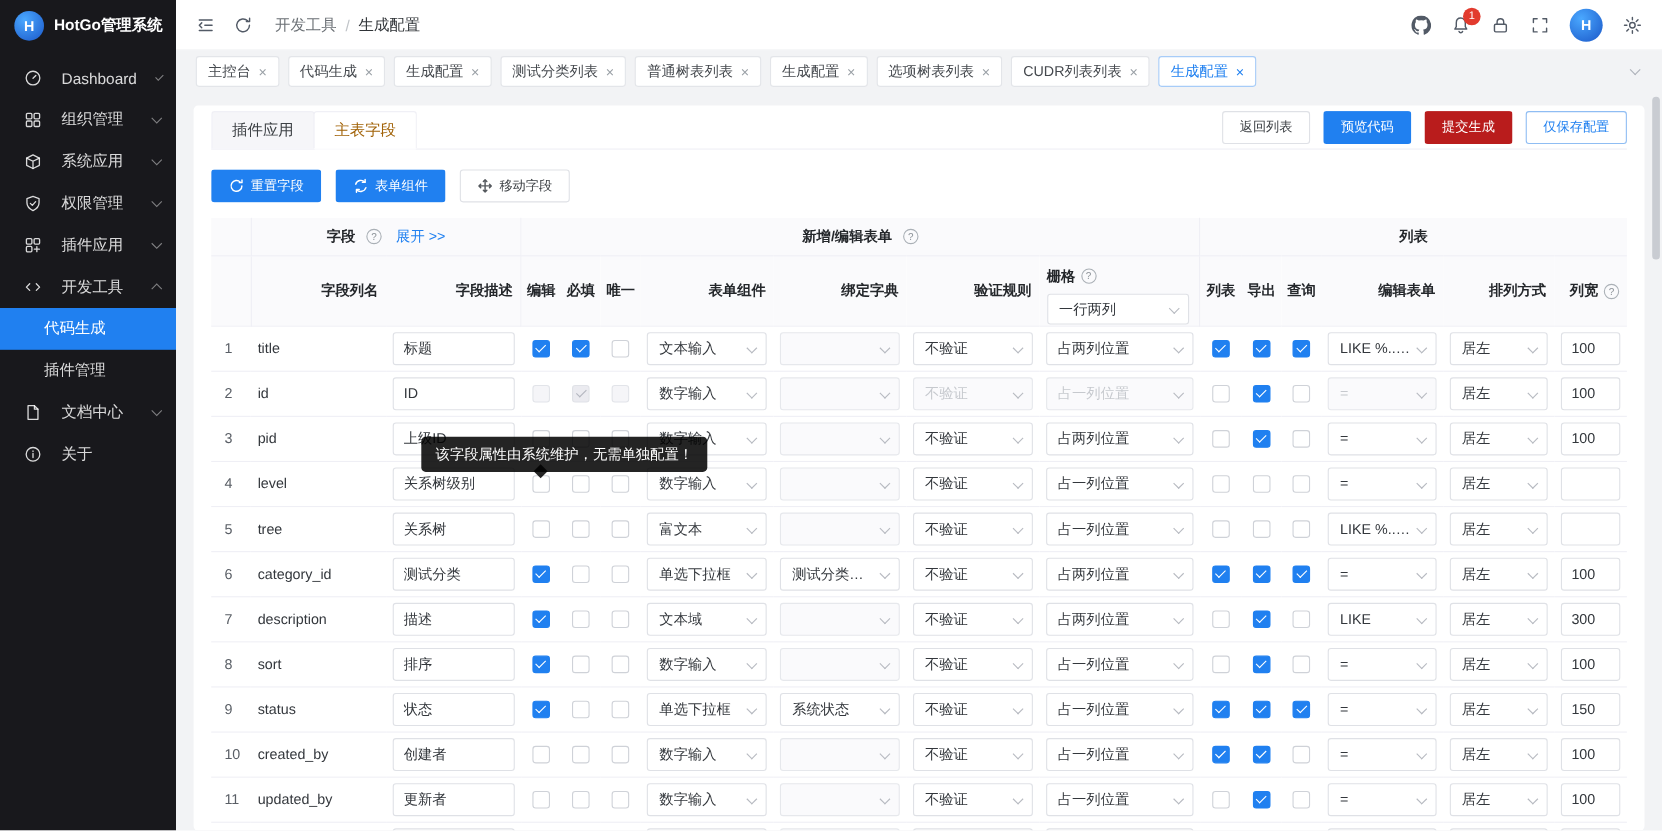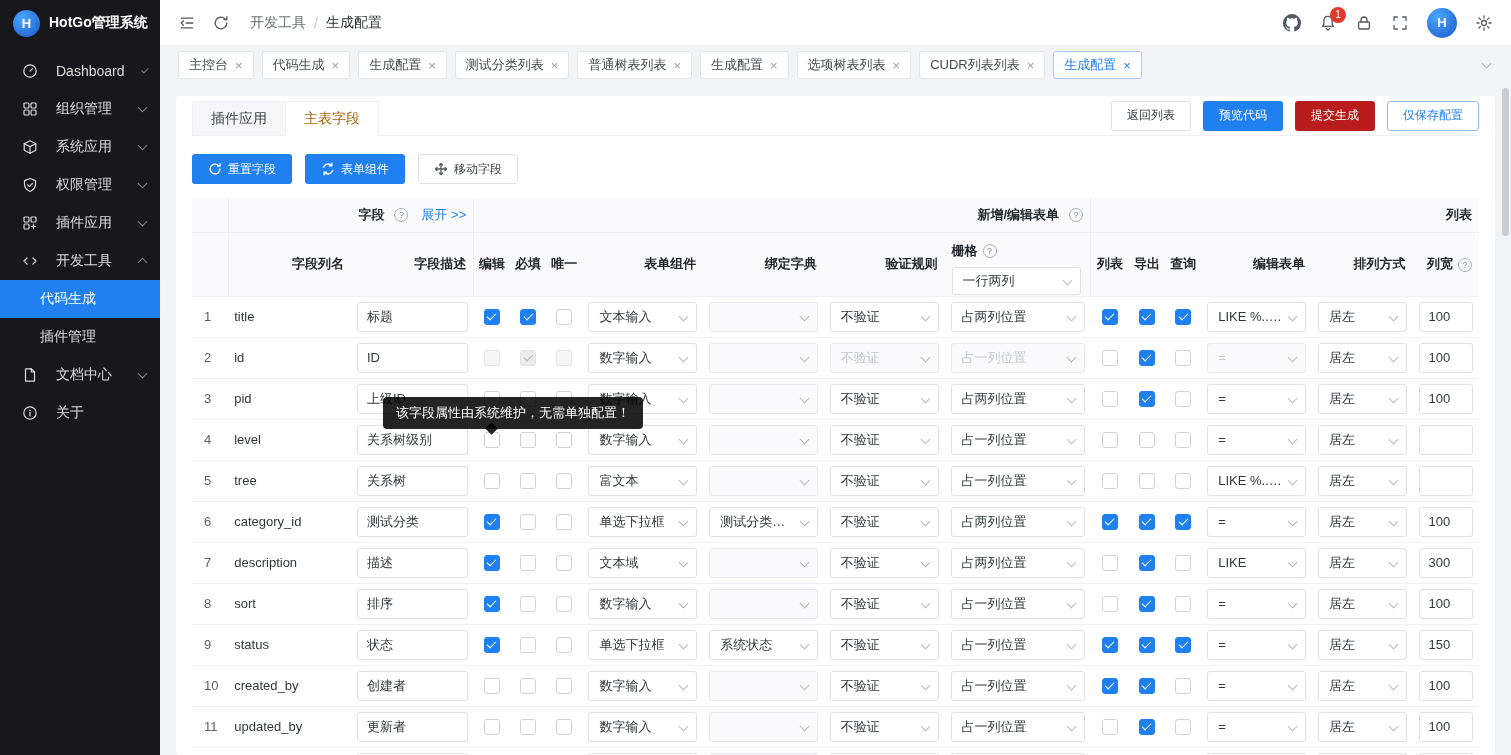--- a/index.html
+++ b/index.html
@@ -56,21 +56,21 @@
 .btn.success{background:#b91c1c;color:#fff}
 .btn.ghost{border-color:#8fbdf3;color:#2080f0}
 .bic{display:inline-flex;width:14px;height:14px}
 .bic svg{width:14px;height:14px;fill:none;stroke:#fff;stroke-width:1.5;stroke-linecap:round;stroke-linejoin:round}
 .bic.dark svg{stroke:#55595e}
 .toolbar{display:flex;gap:13px;margin-top:18px}
 
 table{width:100%;border-collapse:collapse;table-layout:fixed;margin-top:14px}
 th,td{overflow:hidden}
 thead th{background:#fafafc;border-bottom:1px solid #efeff5;font-size:13px;font-weight:700;color:#24272b;text-align:right;padding:0 7px}
-tr.gh th{height:34px;}
+tr.gh th{height:34px;text-align:center}
 tr.gh .hwrap{display:inline-flex;align-items:center;gap:5px}
 tr.sh th{height:64px;vertical-align:middle}
 tr.sh th.grid-th{vertical-align:top}
 th.b-r{border-right:1px solid #efeff5}
 th.c-cb,td.c-cb{text-align:center;padding:0 2px}
 .help{display:inline-flex;align-items:center;justify-content:center;width:14px;height:14px;border:1px solid #aab0b6;border-radius:50%;color:#8b9197;font-size:9px;font-weight:400;margin-left:5px;flex:0 0 14px;cursor:pointer}
 .expand{color:#2080f0;font-weight:400;margin-left:8px;text-decoration:none;cursor:pointer}
 .grid-th{padding-top:9px}
 .grid-lb{display:flex;align-items:center;margin-bottom:7px}
 tbody td{height:41px;border-bottom:1px solid #efeff5;padding:0 6px;font-size:13px;color:#33373c;vertical-align:middle}

